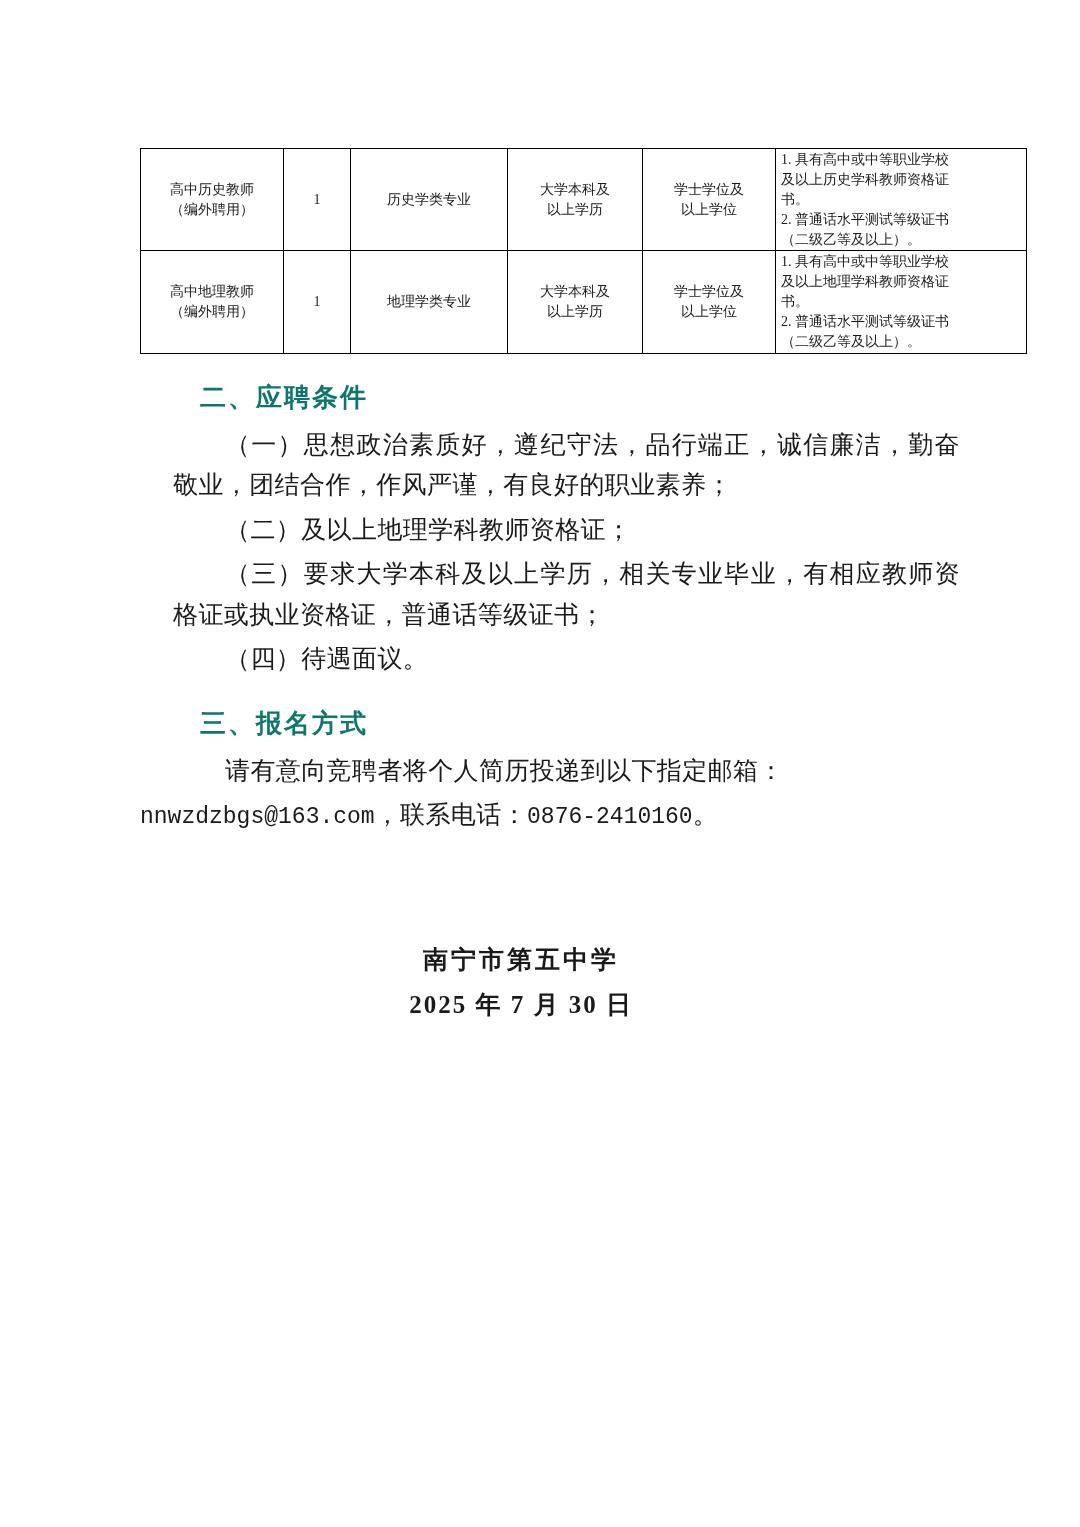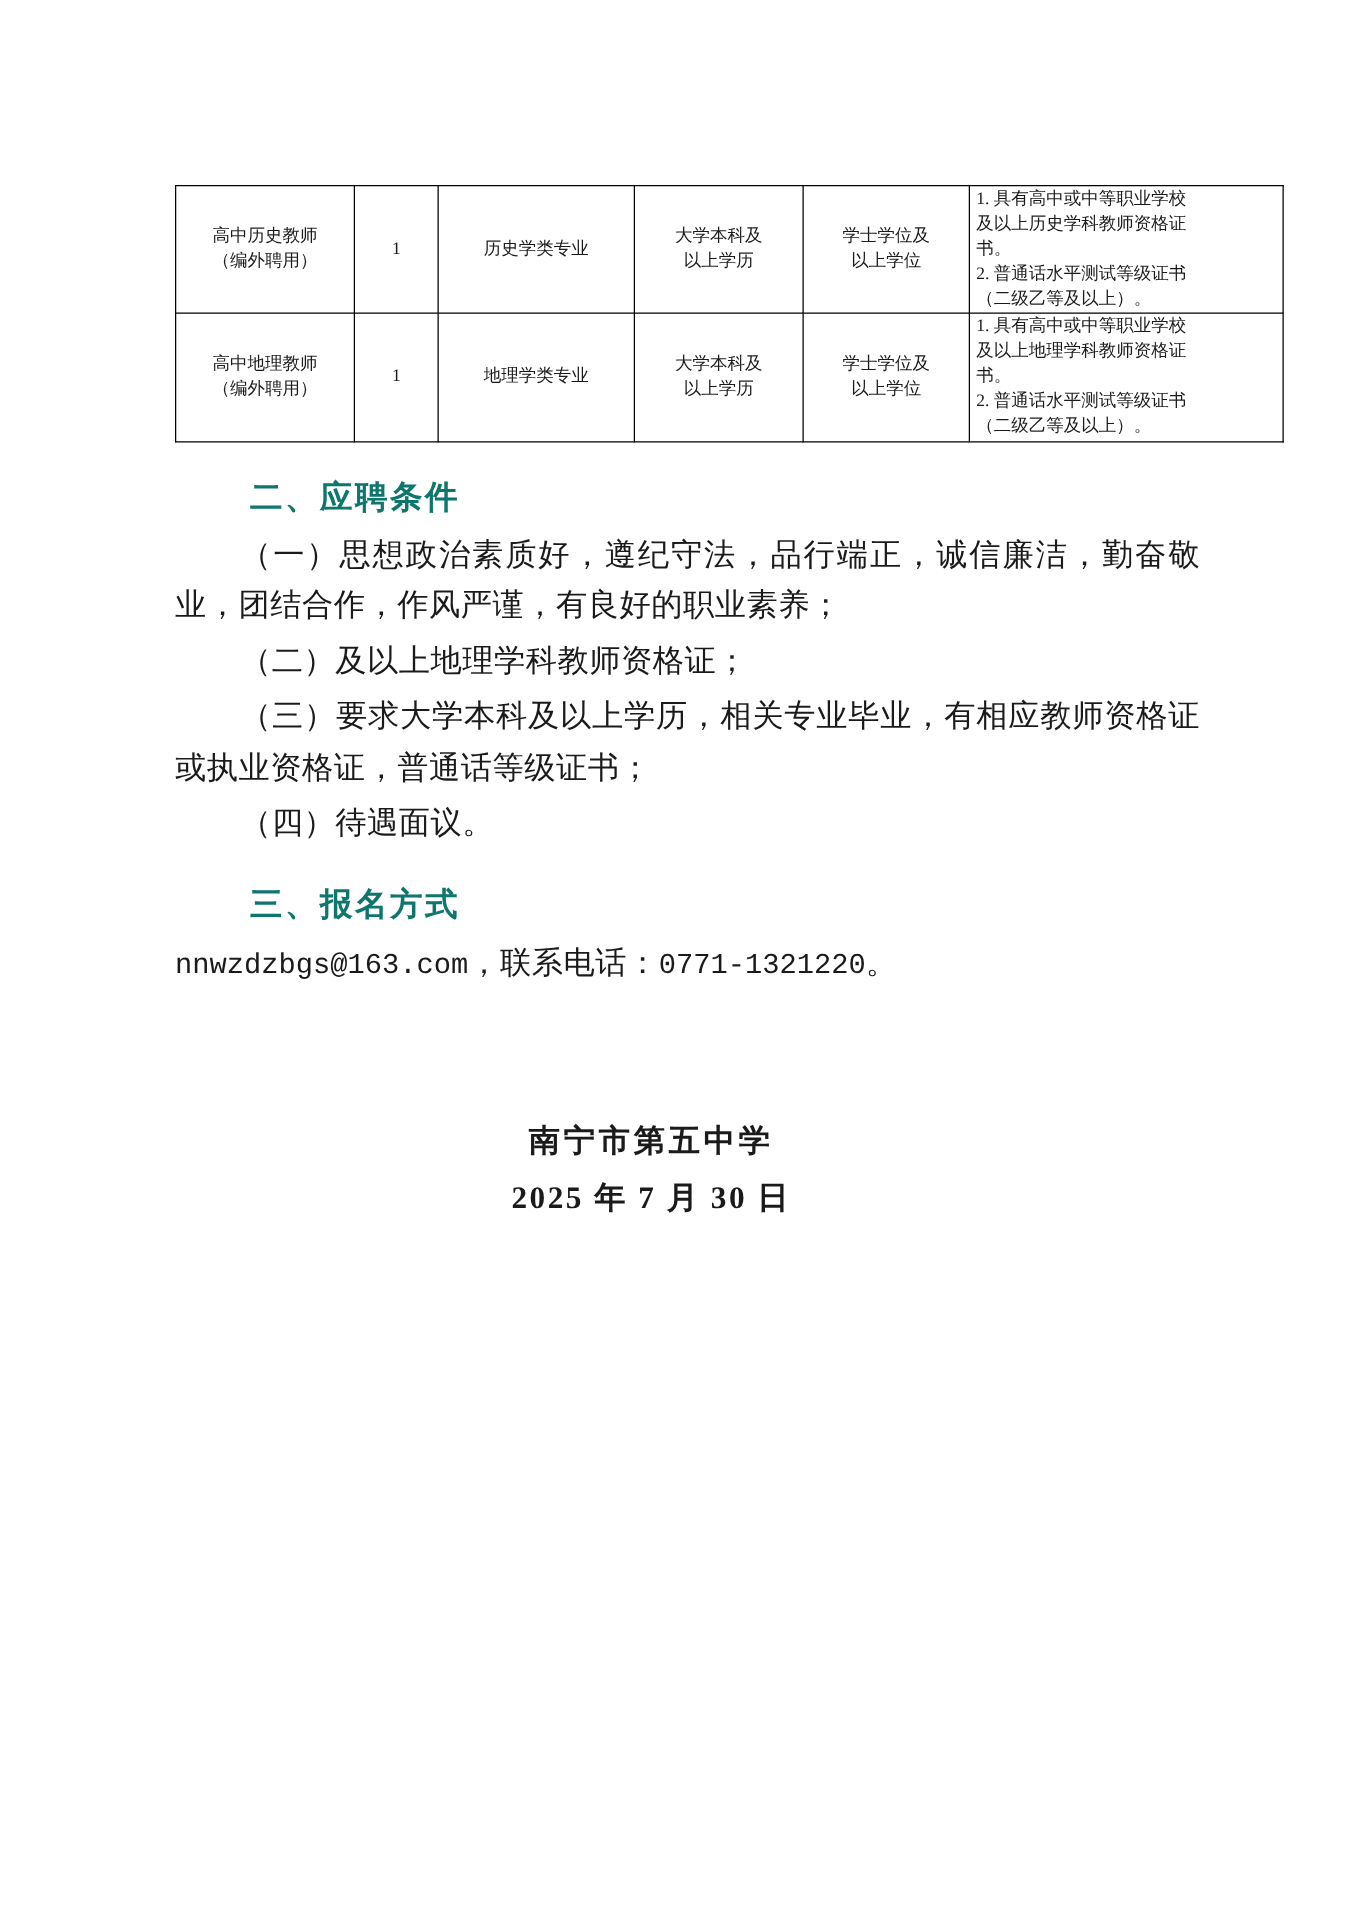--- a/index.html
+++ b/index.html
@@ -65,20 +65,21 @@
   p.para {
     font-size: 25px;
     line-height: 1.62;
     margin: 4px 0;
     text-align: justify;
     letter-spacing: 0.4px;
     text-indent: 0;
   }
   p.indent {
     text-indent: 52px;
+    margin-left: 33px;
   }
   .mono {
     font-family: "Liberation Mono", "DejaVu Sans Mono", monospace;
     font-size: 23px;
     letter-spacing: 0px;
   }
   .sign {
     margin-top: 100px;
     text-align: center;
     padding-right: 58px;
@@ -166,21 +167,22 @@
 
     <h2 class="section">二、应聘条件</h2>
 
     <p class="para indent">（一）思想政治素质好，遵纪守法，品行端正，诚信廉洁，勤奋敬业，团结合作，作风严谨，有良好的职业素养；</p>
     <p class="para indent">（二）及以上地理学科教师资格证；</p>
     <p class="para indent">（三）要求大学本科及以上学历，相关专业毕业，有相应教师资格证或执业资格证，普通话等级证书；</p>
     <p class="para indent">（四）待遇面议。</p>
 
     <h2 class="section">三、报名方式</h2>
 
-    <p class="para"><span class="mono">nnwzdzbgs@163.com</span><span>，联系电话：</span><span class="mono">0771-1321220</span><span>。</span></p>
+    <p class="para indent">请有意向竞聘者将个人简历投递到以下指定邮箱：</p>
+    <p class="para"><span class="mono">nnwzdzbgs@163.com</span><span>，联系电话：</span><span class="mono">0876-2410160</span><span>。</span></p>
 
     <div class="sign">
       <div class="l1">南宁市第五中学</div>
       <div class="l2">2025 年 7 月 30 日</div>
     </div>
 
   </div>
 </div>
 
 </body></html>

